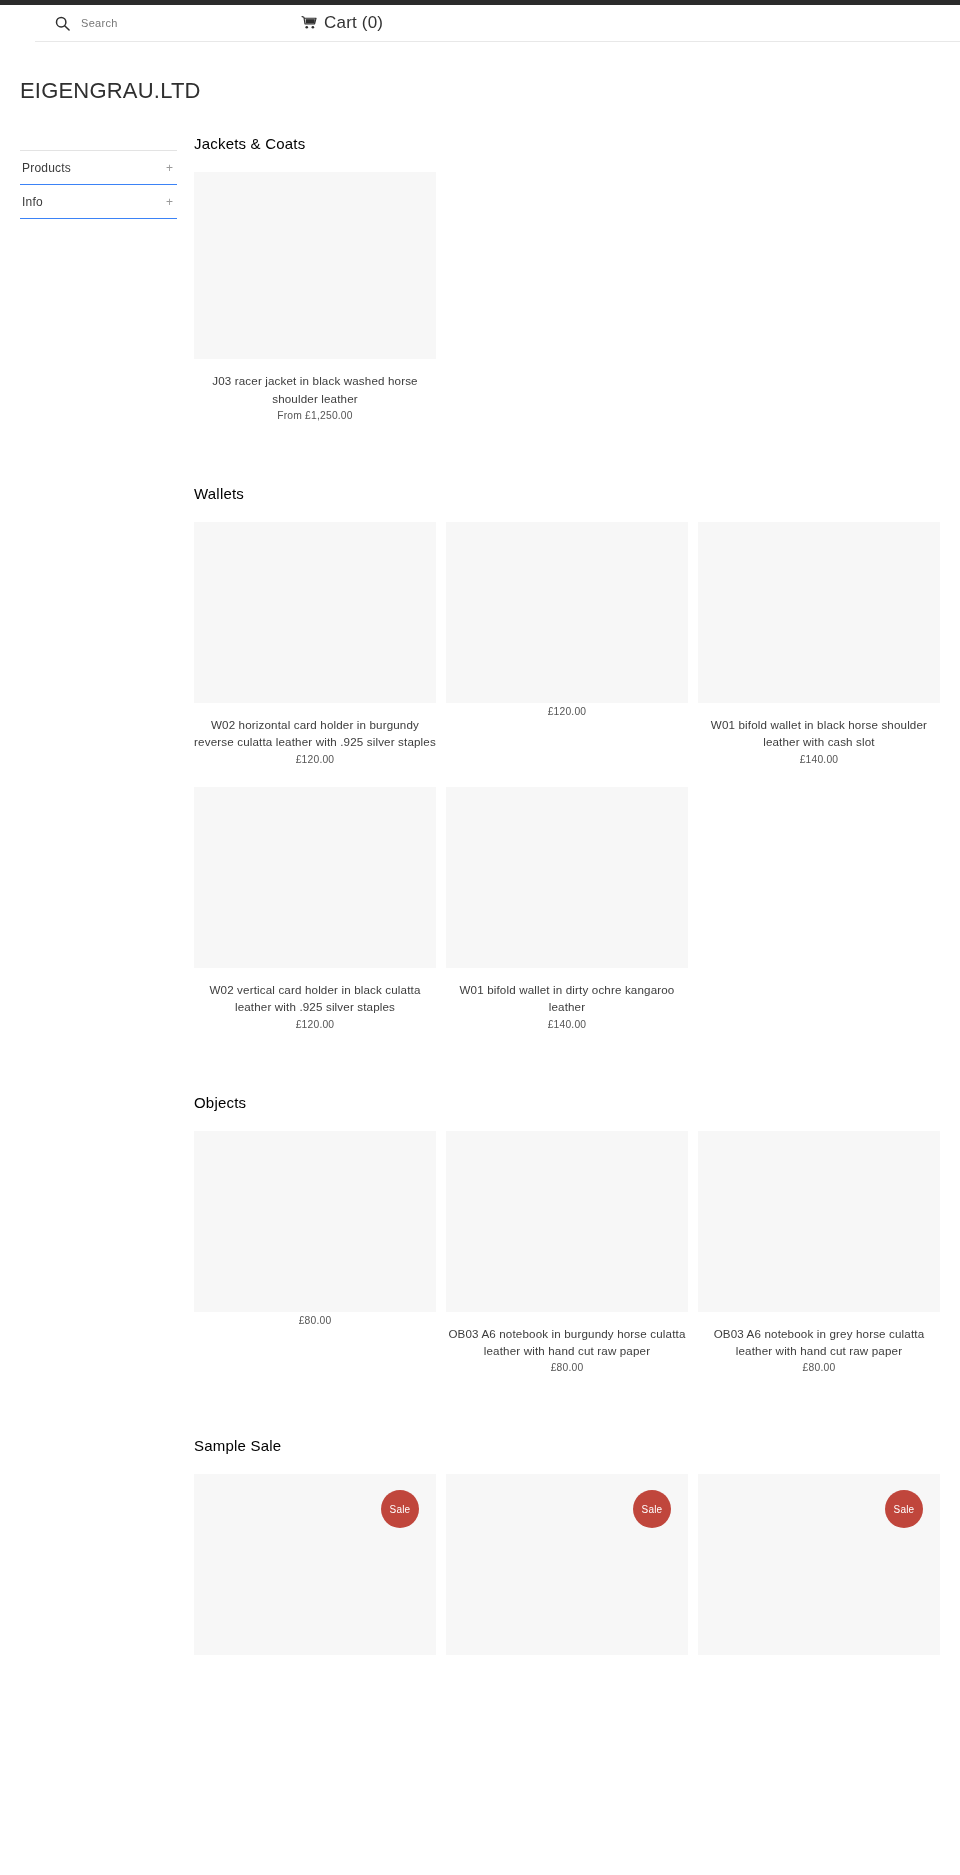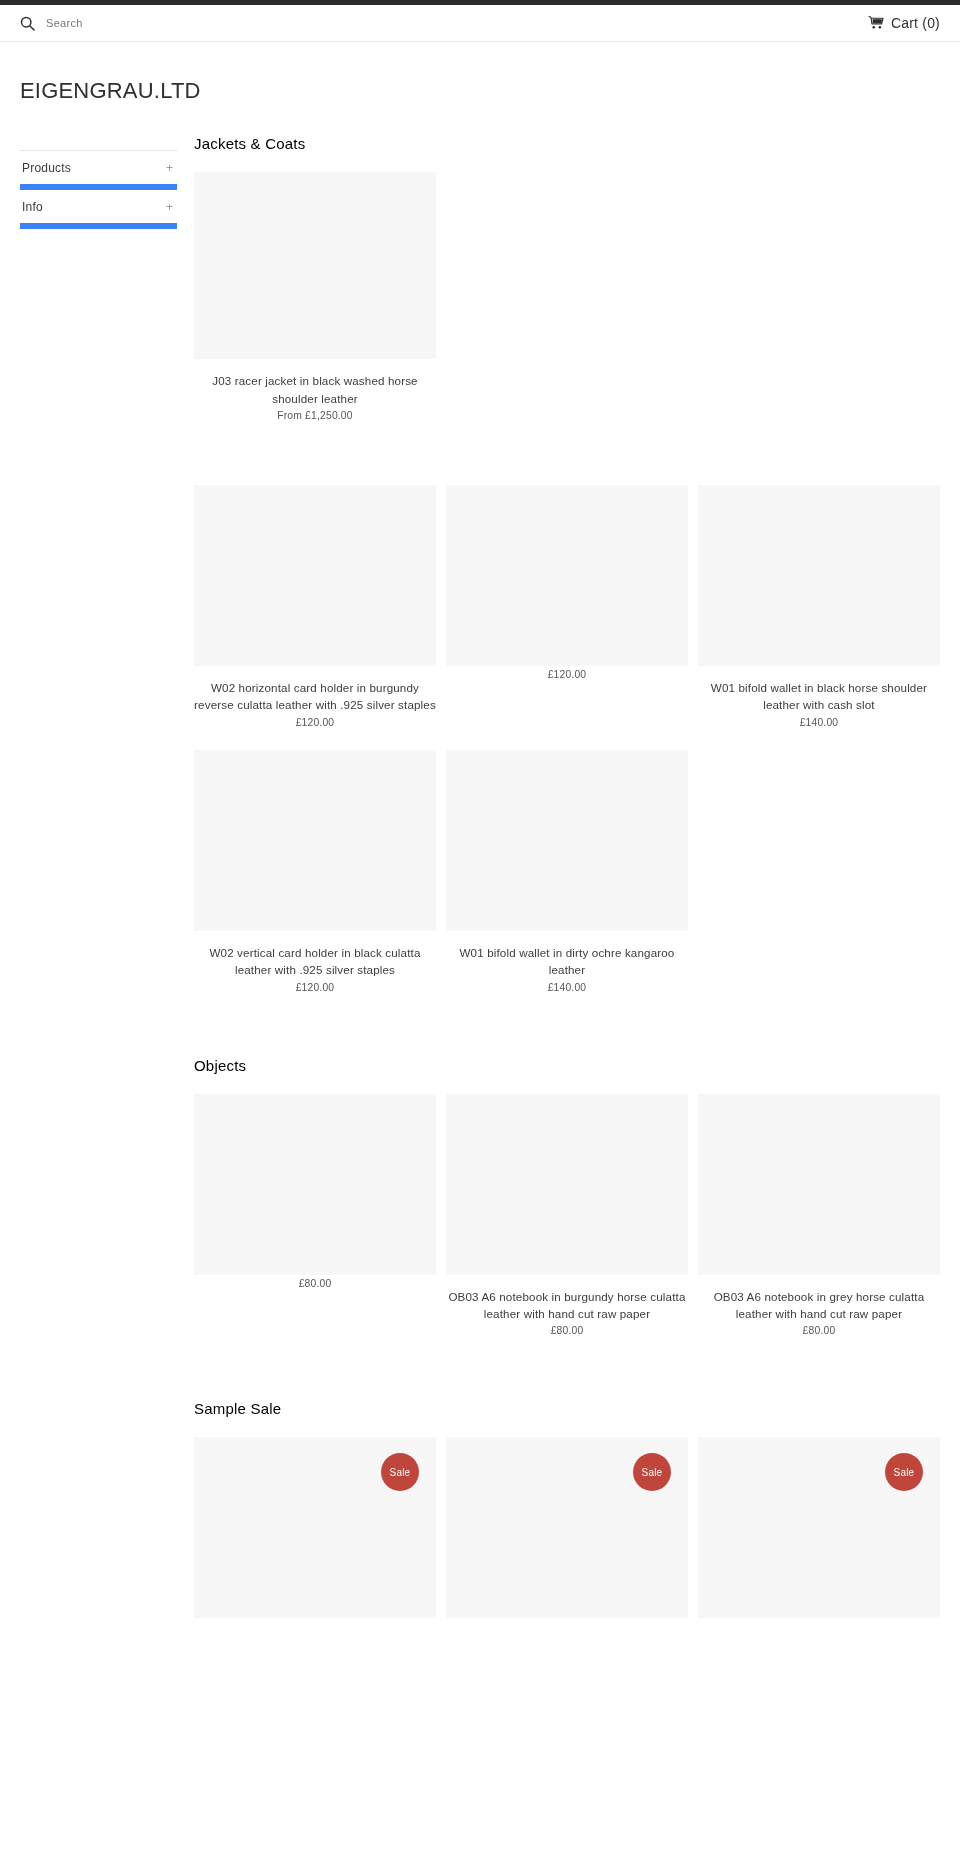--- a/index.html
+++ b/index.html
@@ -18,24 +18,25 @@
     height: 5px;
     width: 100%;
     background: #2b2b2b;
   }
 
   
   .utility-bar {
     height: 37px;
     display: flex;
     align-items: center;
-    justify-content: space-between;
+    justify-content: flex-start;
     padding: 0 20px;
     background: #ffffff;
     border-bottom: 1px solid #e8e8e8;
+    margin-left: 35px;
   }
   .utility-left {
     display: flex;
     align-items: center;
     gap: 11px;
   }
   .search-icon {
     width: 15px;
     height: 15px;
     display: block;
@@ -57,21 +58,21 @@
 
   .utility-right {
     display: flex;
     align-items: center;
     gap: 7px;
     cursor: pointer;
   }
   .cart-icon { width: 16px; height: 14px; display: block; }
   .cart-icon svg { display: block; }
   .cart-label {
-    font-size: 14px;
+    font-size: 17px;
     color: #333333;
     letter-spacing: .2px;
     white-space: nowrap;
   }
 
   
   .site-header {
     padding: 37px 20px 0 20px;
   }
   .site-title {
@@ -97,21 +98,21 @@
   }
   .nav-list {
     list-style: none;
     border-top: 1px solid #e3e3e3;
   }
   .nav-item {
     display: flex;
     align-items: center;
     justify-content: space-between;
     padding: 10px 2px 9px 2px;
-    border-bottom: 6px solid #3b82f6;
+    border-bottom: 1px solid #3b82f6;
     cursor: pointer;
   }
   .nav-item-label {
     font-size: 12px;
     color: #3b3b3b;
     letter-spacing: .2px;
   }
   .nav-toggle {
     font-size: 12px;
     color: #9a9a9a;
@@ -242,20 +243,21 @@
         <h2 class="collection-title">Jackets &amp; Coats</h2>
         <div class="grid">
           <article class="card">
             <div class="card-media tall"></div>
             <div class="card-title">J03 racer jacket in black washed horse shoulder leather</div>
             <div class="card-price">From £1,250.00</div>
           </article>
         </div>
       </section>
       <section class="collection">
+        <h2 class="collection-title">Wallets</h2>
         <div class="grid">
           <article class="card">
             <div class="card-media"></div>
             <div class="card-title">W02 horizontal card holder in burgundy reverse culatta leather with .925 silver staples</div>
             <div class="card-price">£120.00</div>
           </article>
           <article class="card">
             <div class="card-media"></div>
             <div class="card-price">£120.00</div>
           </article>

